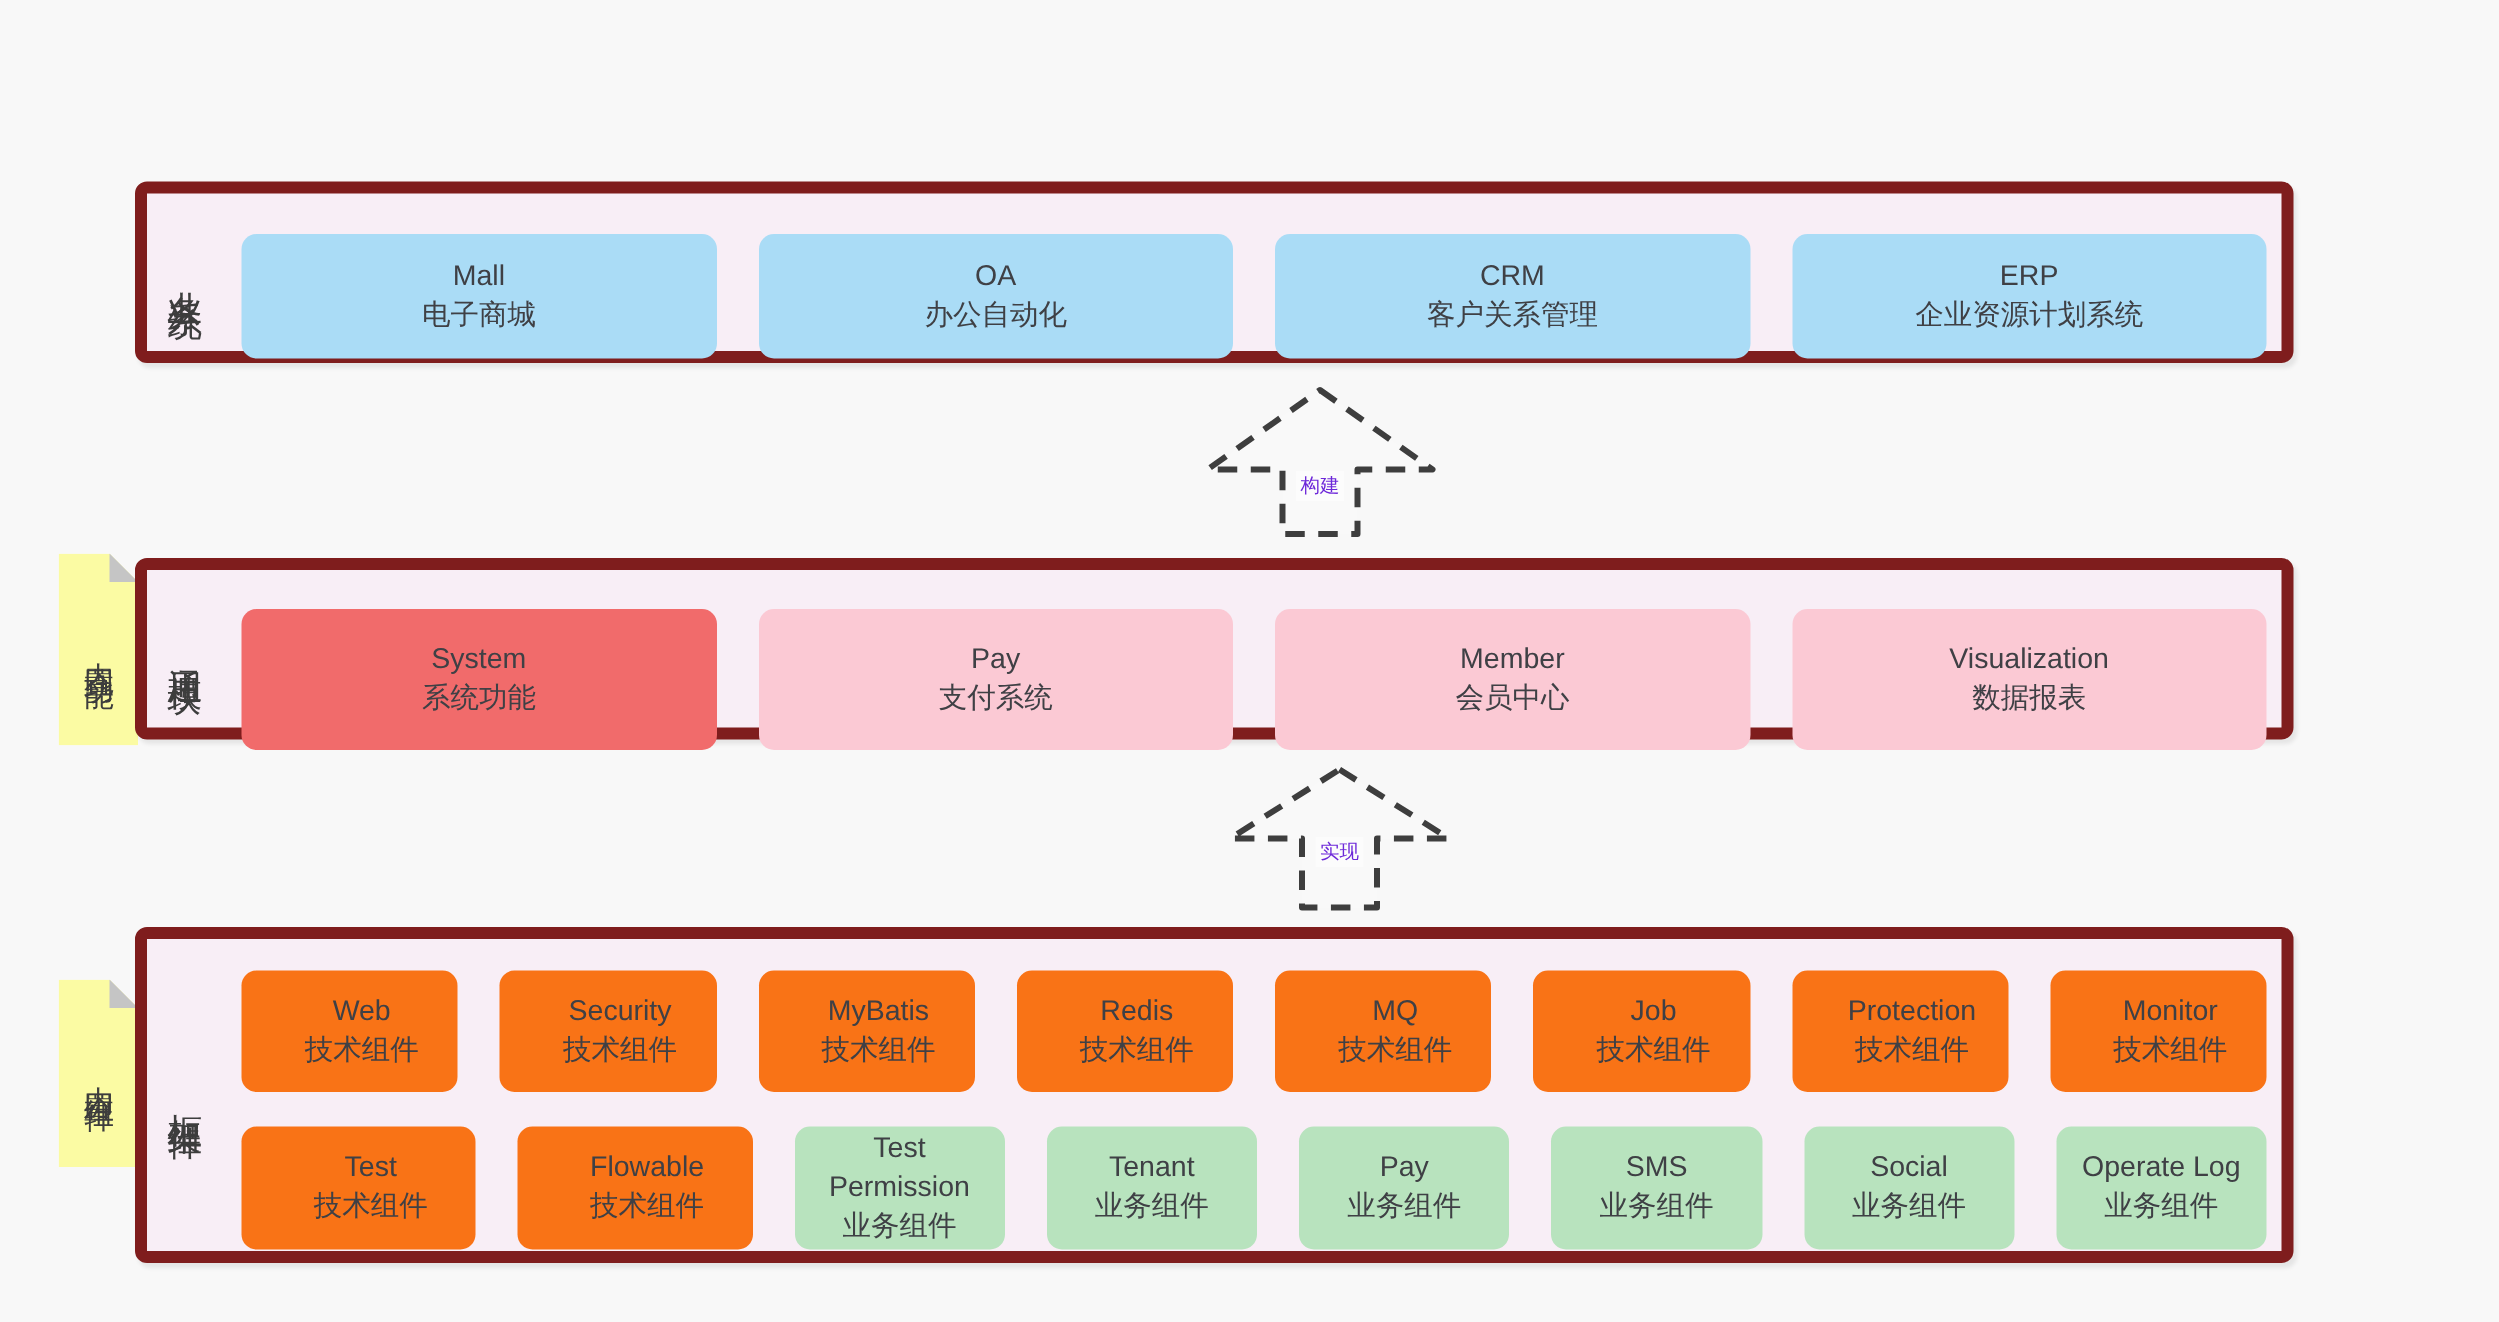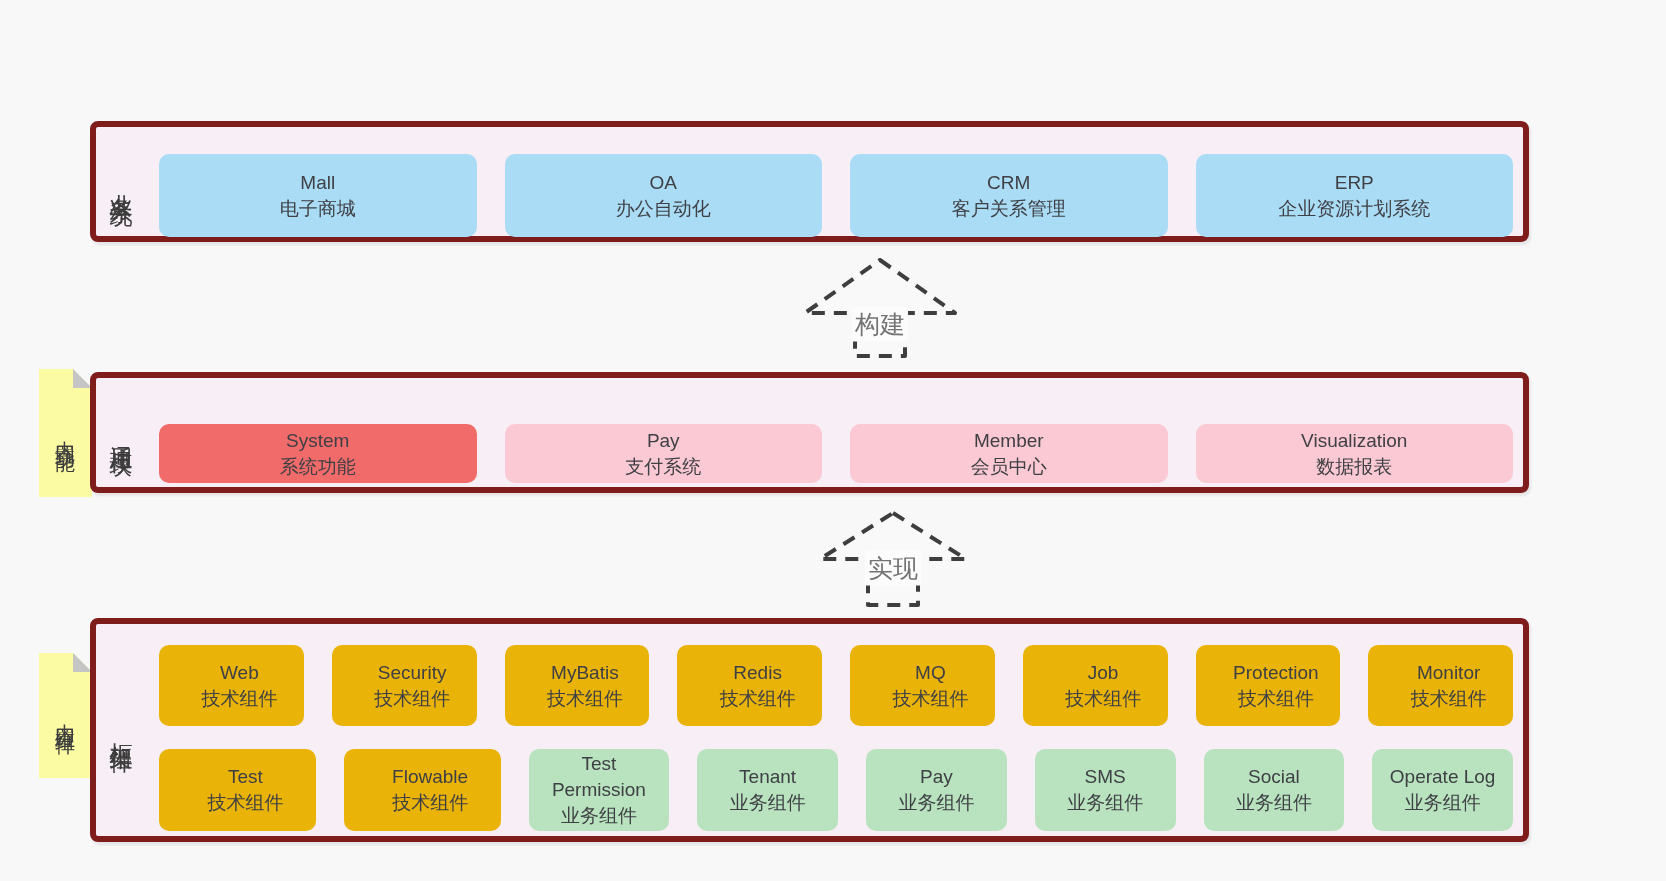--- a/index.html
+++ b/index.html
@@ -10,21 +10,21 @@
     color:#3f3f3f;
     position:relative;
     overflow:hidden;
   }
   .stage{position:absolute;inset:0;}
 
   
   .band{
     position:absolute;left:90px;width:1439px;
     background:#f8eef6;
-    border:6px solid #7f1d1d;
+    border:8px solid #7f1d1d;
     border-radius:8px;
     box-sizing:border-box;
     box-shadow:2px 3px 3px rgba(0,0,0,0.08);
     z-index:2;
   }
   #band-business{top:121px;height:121px;}
   #band-modules{top:372px;height:121px;}
   #band-framework{top:618px;height:224px;}
 
   .v-label{
@@ -33,38 +33,38 @@
     writing-mode:vertical-rl;text-orientation:upright;
     font-size:23px;letter-spacing:3px;line-height:1.2;
     color:#3d3d3d;white-space:nowrap;
   }
 
   .box-row{
     position:absolute;left:63px;right:10px;
     display:flex;gap:28px;
   }
   #band-business .box-row{top:27px;height:83px;}
-  #band-modules  .box-row{top:26px;height:59px;margin-top:20px;}
+  #band-modules  .box-row{top:26px;height:94px;}
   #band-framework .box-row.r1{top:21px;height:81px;}
   #band-framework .box-row.r2{top:125px;height:82px;}
 
   .box{
     flex:1 1 0;
     border-radius:10px;
     display:flex;flex-direction:column;
     align-items:center;justify-content:center;
     text-align:center;
     font-size:19px;line-height:26px;
     color:#3f4045;
     padding:2px 4px;box-sizing:border-box;
   }
   .box.blue{background:#aadcf6;}
   .box.red{background:#f16b6b;}
   .box.pink{background:#fbc9d4;}
-  .box.green{background:#eab308;padding-left:20px;}
+  .box.green{background:#f97316;padding-left:20px;}
   .box.lgreen{background:#b8e3be;}
 
   
   .sticky{
     position:absolute;left:39px;width:53px;
     background:#fbfba3;
     clip-path:polygon(0 0,calc(100% - 19px) 0,100% 19px,100% 100%,0 100%);
     z-index:1;
   }
   #sticky-modules{top:369px;height:128px;}
@@ -83,21 +83,21 @@
 
   
   .arrow{position:absolute;z-index:3;}
   #arrow-build{left:801px;top:256px;}
   #arrow-implement{left:816px;top:509px;}
   .arrow-label{
     position:absolute;z-index:4;
     transform:translate(-50%,-50%);
     background:#fcfcfc;
     padding:1px 3px;
-    font-size:25px;color:#737373;white-space:nowrap;
+    font-size:13px;color:#6d28d9;white-space:nowrap;
   }
   #arrow-build-label{left:880px;top:324px;}
   #arrow-implement-label{left:893px;top:568px;}
 </style>
 </head>
 <body>
 
 <div class="stage">
 
   <div class="band" id="band-business">

